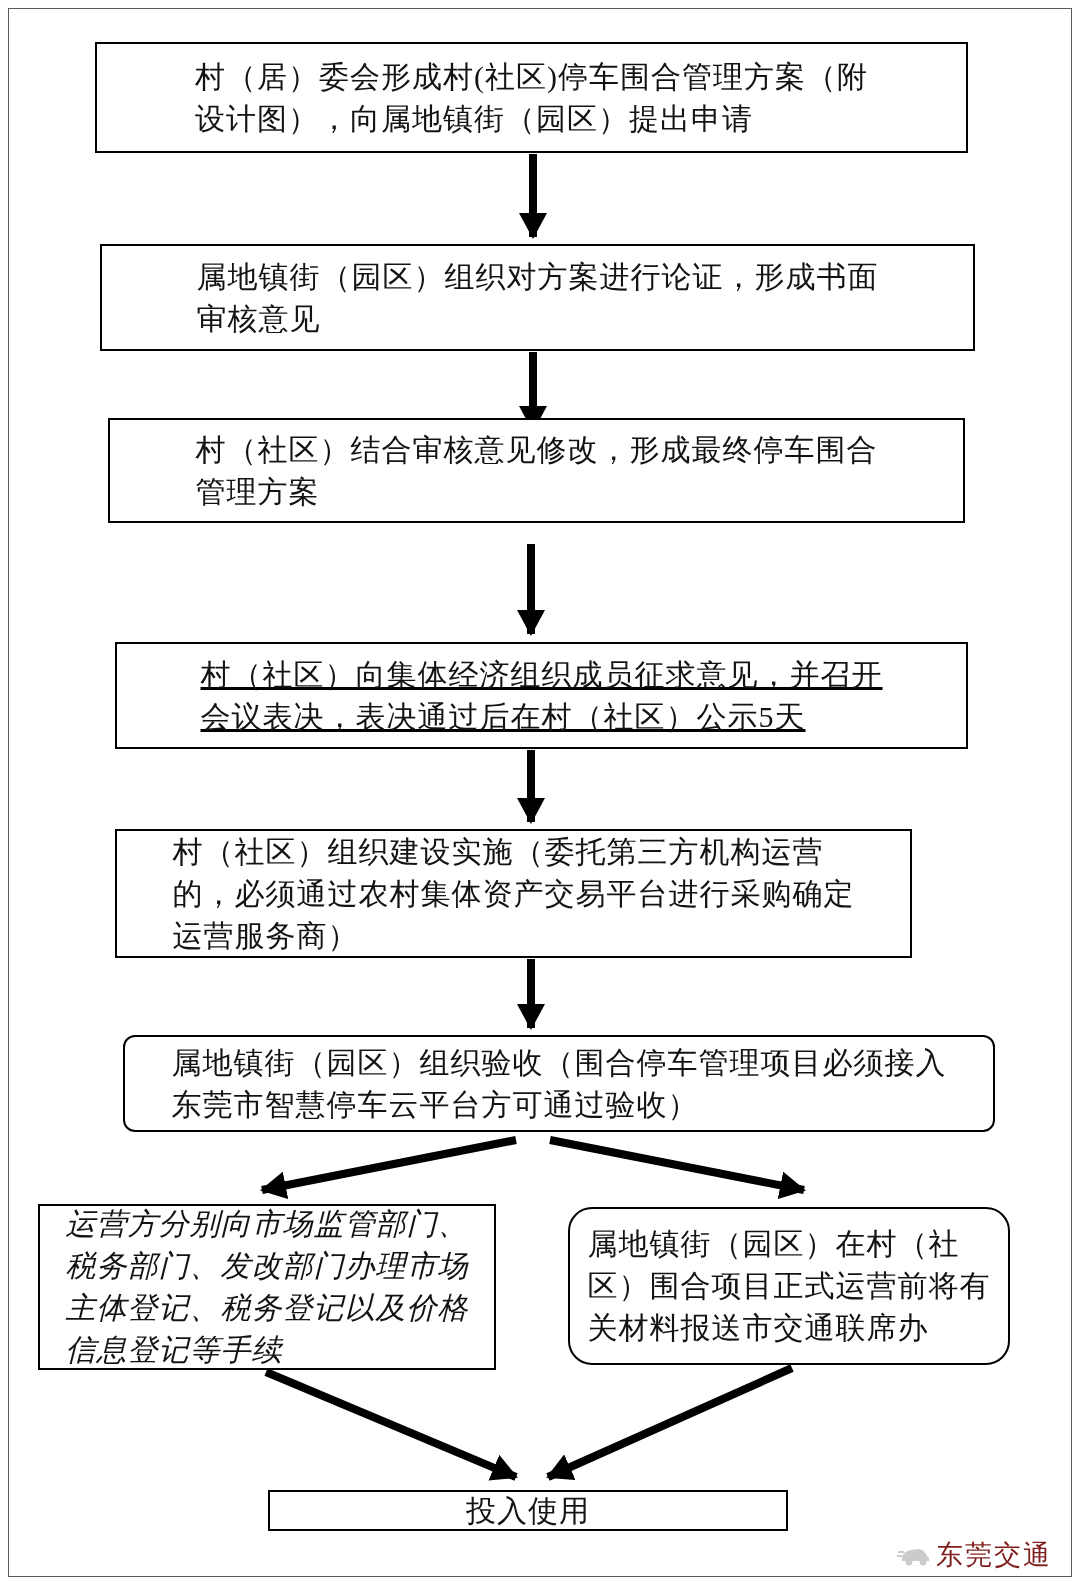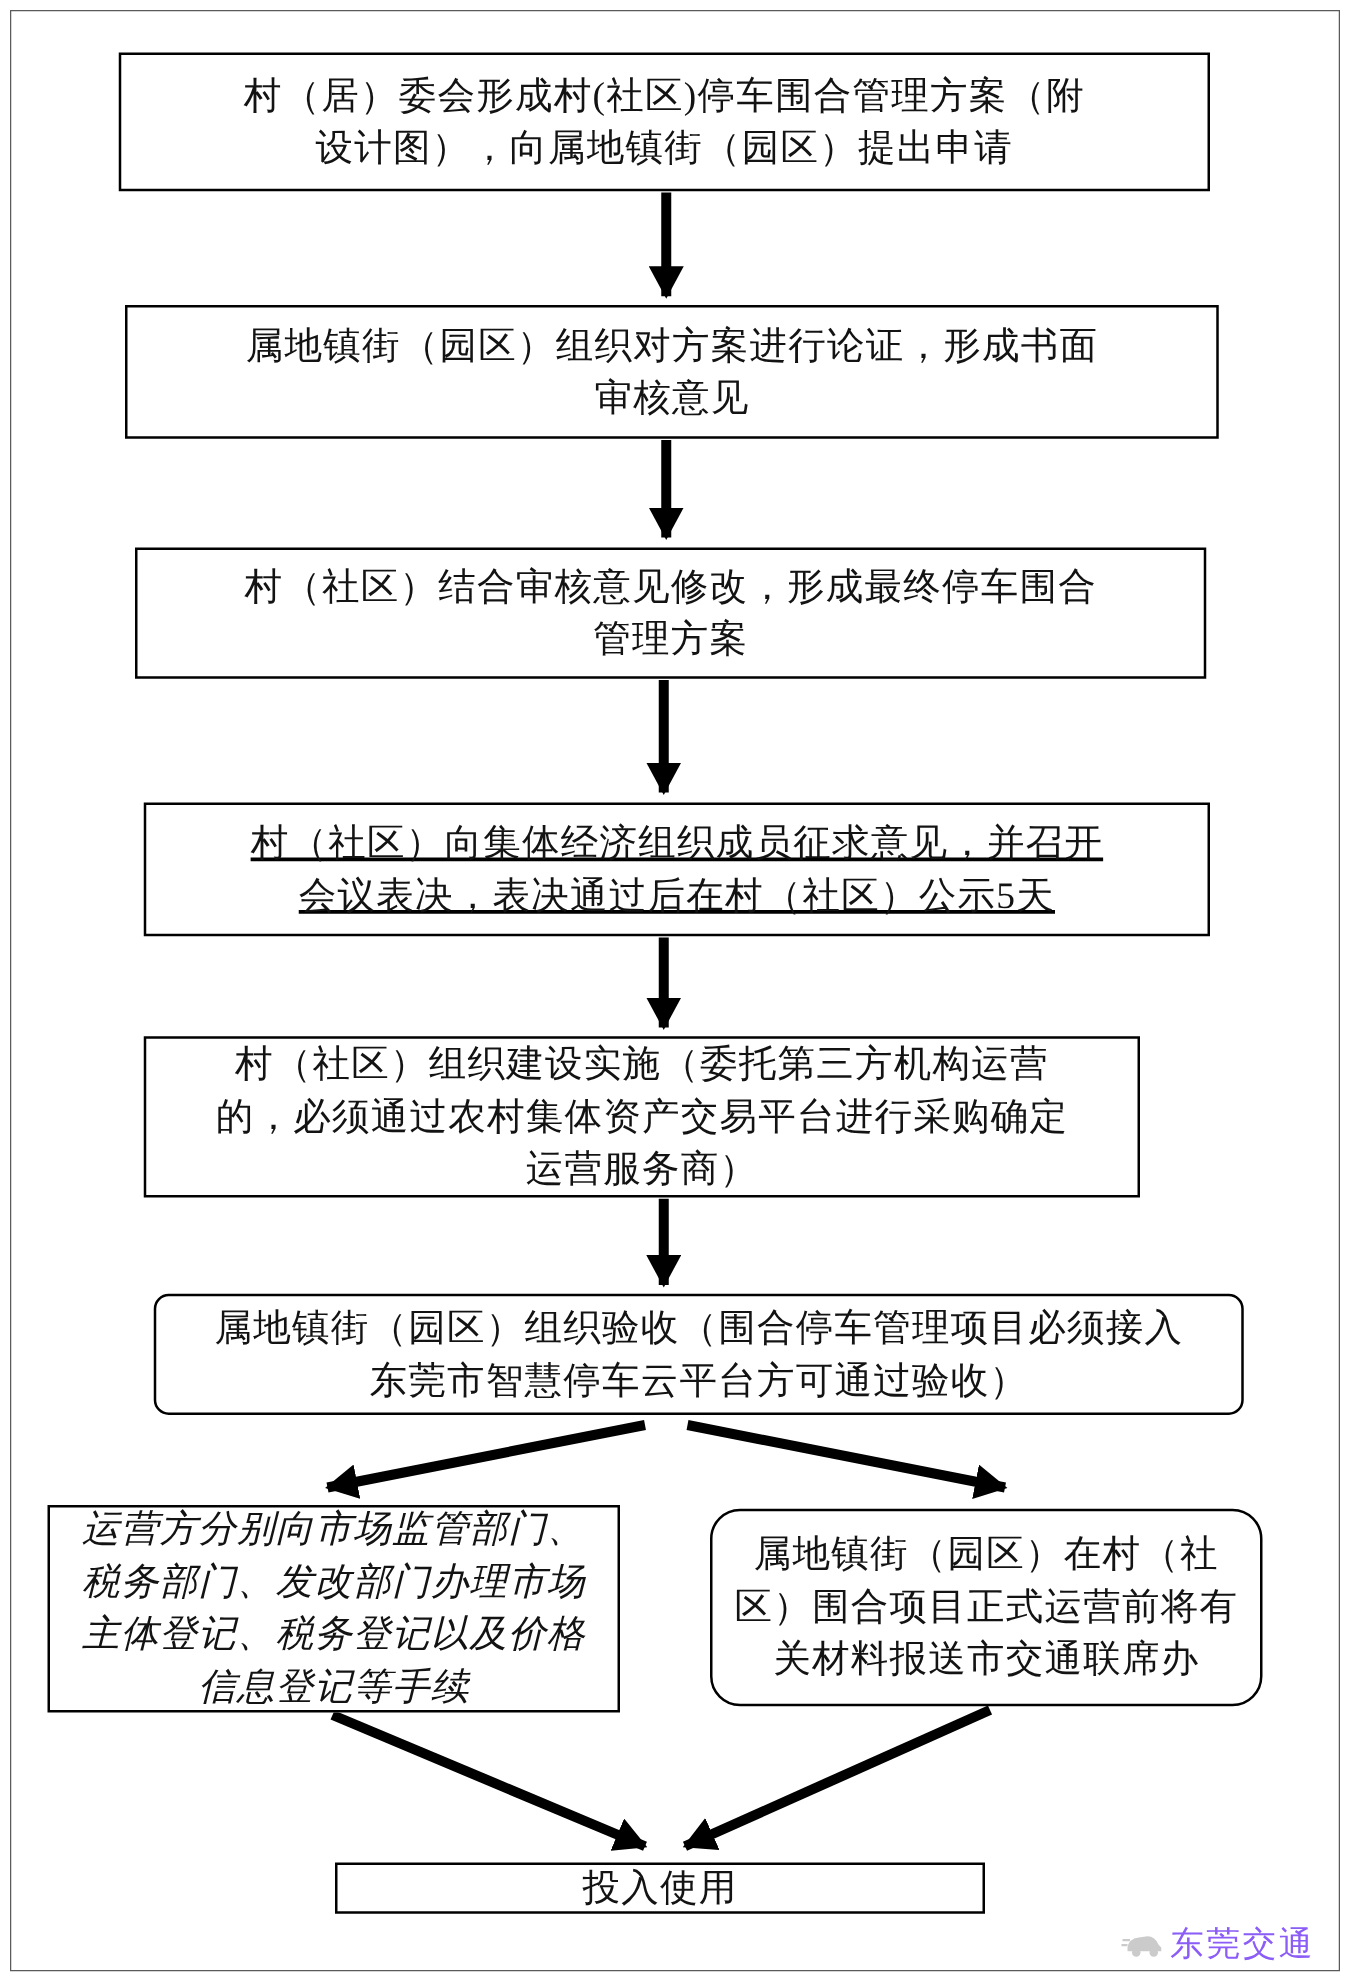--- a/index.html
+++ b/index.html
@@ -19,21 +19,20 @@
     border: 1px solid #5a5a5a;
     pointer-events: none;
   }
   .box {
     position: absolute;
     border: 2px solid #000;
     background: #fff;
     display: flex;
     align-items: center;
     justify-content: center;
-    text-align: center;
     z-index: 2;
   }
   .box-text {
     white-space: pre-line;
     font-size: 30px;
     line-height: 42px;
     color: #131313;
     letter-spacing: 1px;
     padding: 0 8px;
   }
@@ -42,21 +41,21 @@
     left: 0; top: 0;
     z-index: 1;
   }
   .watermark {
     position: absolute;
     right: 28px;
     bottom: 12px;
     display: flex;
     align-items: center;
     gap: 5px;
-    color: #8b5cf6;
+    color: #7f1d1d;
     font-size: 27px;
     letter-spacing: 2px;
     font-family: "Liberation Sans", "DejaVu Sans", sans-serif;
     z-index: 3;
   }
 </style>
 </head>
 <body>
 
 <div class="frame"></div>
@@ -83,21 +82,21 @@
 <div class="box" style="left:95px; top:42px; width:873px; height:111px;">
   <div class="box-text">村（居）委会形成村(社区)停车围合管理方案（附
 设计图），向属地镇街（园区）提出申请</div>
 </div>
 
 <div class="box" style="left:100px; top:244px; width:875px; height:107px;">
   <div class="box-text">属地镇街（园区）组织对方案进行论证，形成书面
 审核意见</div>
 </div>
 
-<div class="box" style="left:108px; top:438px; width:857px; height:105px;">
+<div class="box" style="left:108px; top:418px; width:857px; height:105px;">
   <div class="box-text">村（社区）结合审核意见修改，形成最终停车围合
 管理方案</div>
 </div>
 
 <div class="box" style="left:115px; top:642px; width:853px; height:107px;text-decoration:underline;">
   <div class="box-text">村（社区）向集体经济组织成员征求意见，并召开
 会议表决，表决通过后在村（社区）公示5天</div>
 </div>
 
 <div class="box" style="left:115px; top:829px; width:797px; height:129px;">

